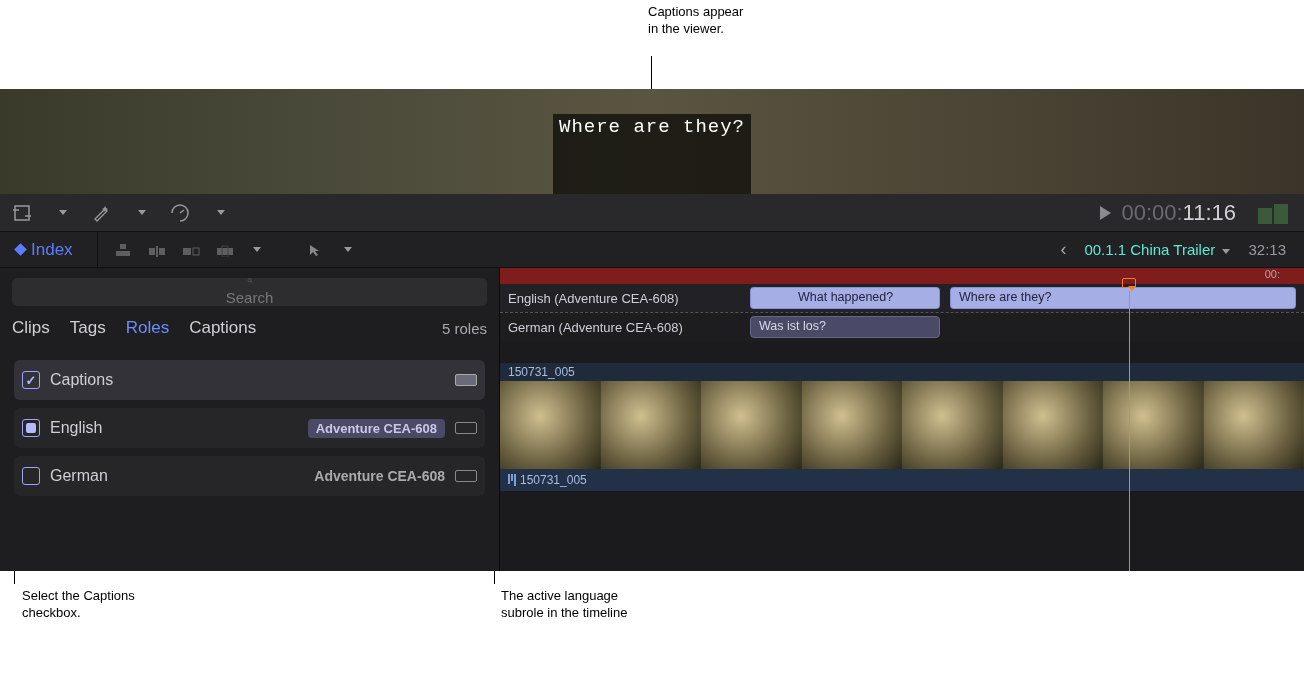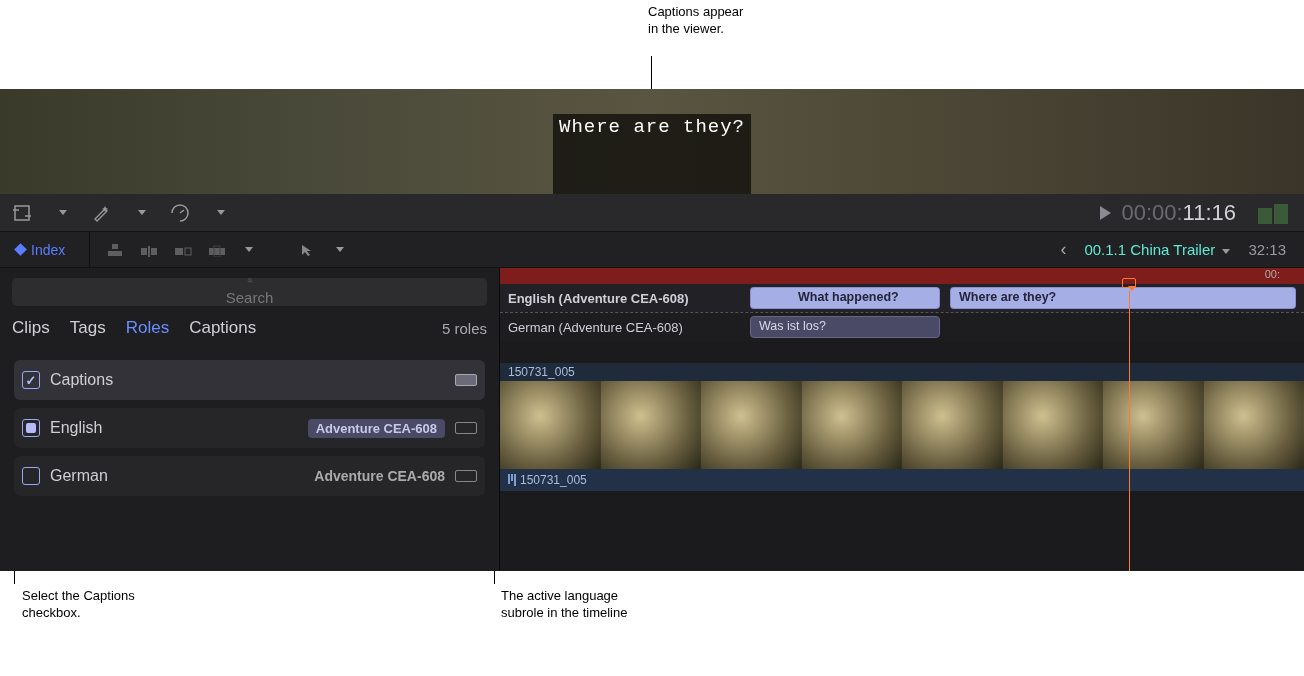--- a/index.html
+++ b/index.html
@@ -105,21 +105,21 @@
 .secondary-bar {
   height: 36px;
   background: #212124;
   display: flex;
   align-items: center;
   border-bottom: 1px solid #111;
   color: #9a9aa0;
 }
 .index-btn {
   color: #5a7dff;
-  font-size: 14px;
+  font-size: 17px;
   padding: 0 24px 0 16px;
   display: flex;
   align-items: center;
   gap: 6px;
   border-right: 1px solid #111;
   height: 100%;
 }
 .diamond {
   width: 9px; height: 9px; background:#5a7dff; transform: rotate(45deg);
 }
@@ -205,21 +205,21 @@
 }
 
 .caption-lane {
   height:28px;
   display:flex; align-items:center;
   padding:0 8px;
   font-size:13px;
   color:#cfcfd8;
   position:relative;
 }
-.caption-lane.eng { background:#222226;font-weight:bold; }
+.caption-lane.eng { background:#222226; }
 .caption-lane.ger { background:#1d1d20; }
 .caption-clip {
   position:absolute;
   height:22px; top:3px;
   border-radius:4px;
   border:1px solid rgba(120,120,200,0.6);
   padding:2px 8px;
   font-size:12.5px;
   color:#1a1a2a;
 }

